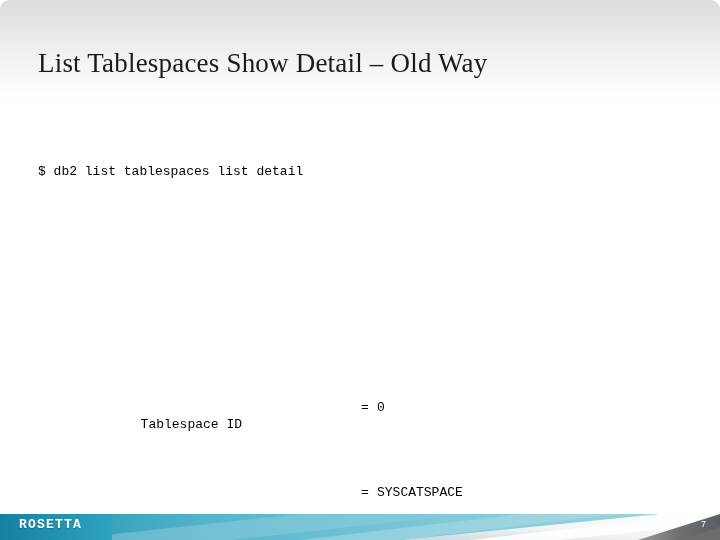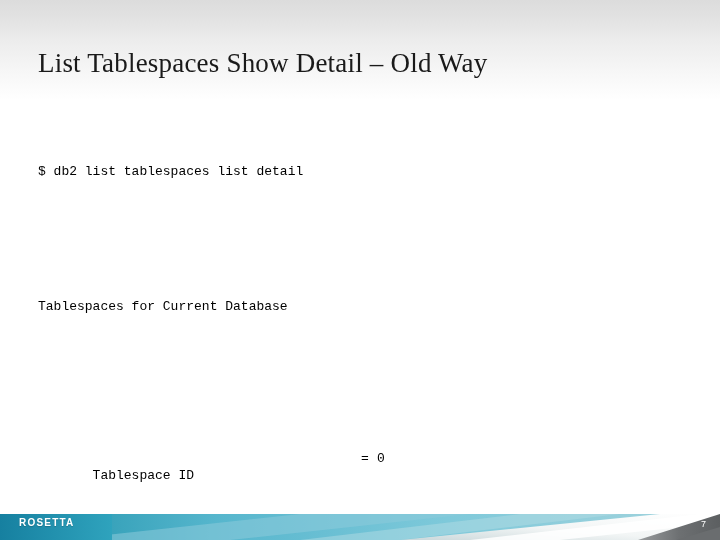--- a/index.html
+++ b/index.html
@@ -19,20 +19,21 @@
   .slide {
     position: absolute;
     inset: 0;
     background: linear-gradient(to bottom,
                 #dcdcdc 0px,
                 #e2e2e2 18px,
                 #ececec 40px,
                 #f6f6f6 70px,
                 #ffffff 100px,
                 #ffffff 100%);
+    border-radius: 9px;
   }
 
   
   .title {
     position: absolute;
     left: 38px;
     top: 48px;
     width: 640px;
     font-family: "Liberation Serif", "DejaVu Serif", serif;
     font-size: 27px;
@@ -70,20 +71,21 @@
   }
 
   .row {
     display: block;
     position: relative;
     height: 16.9px;
   }
   .row .k {
     display: inline-block;
     white-space: pre;
+    margin-left: 48px;
   }
   .row .eq {
     position: absolute;
     left: 323px;
     top: 0;
   }
   .row .v {
     position: absolute;
     left: 339px;
     top: 0;
@@ -99,22 +101,22 @@
     height: 31px;
     overflow: hidden;
   }
   .footer svg {
     display: block;
   }
   .logo-text {
     position: absolute;
     left: 19px;
     top: 8px;
-    font-family: Liberation Sans, sans-serif;
-    font-size: 10px;
+    font-family: Liberation Mono, monospace;
+    font-size: 13px;
     font-weight: 700;
     letter-spacing: 1.2px;
     color: #ffffff;
     text-shadow: 0 1px 1px rgba(0,0,0,0.18);
     white-space: pre;
   }
   .page-num {
     position: absolute;
     right: 14px;
     top: 10px;
@@ -130,21 +132,20 @@
 <div class="slide">
 
   <div class="title">List Tablespaces Show Detail – Old Way</div>
 
   <div class="console">
 
     <span class="cmd">$ db2 list tablespaces list detail</span>
 
     <span class="spacer"></span>
 
-    <span class="banner">Tablespaces for Current Database</span>
 
     <span class="spacer2"></span>
 
     
     <span class="row">
       <span class="k"> Tablespace ID</span>
       <span class="eq">=</span>
       <span class="v">0</span>
     </span>
 

